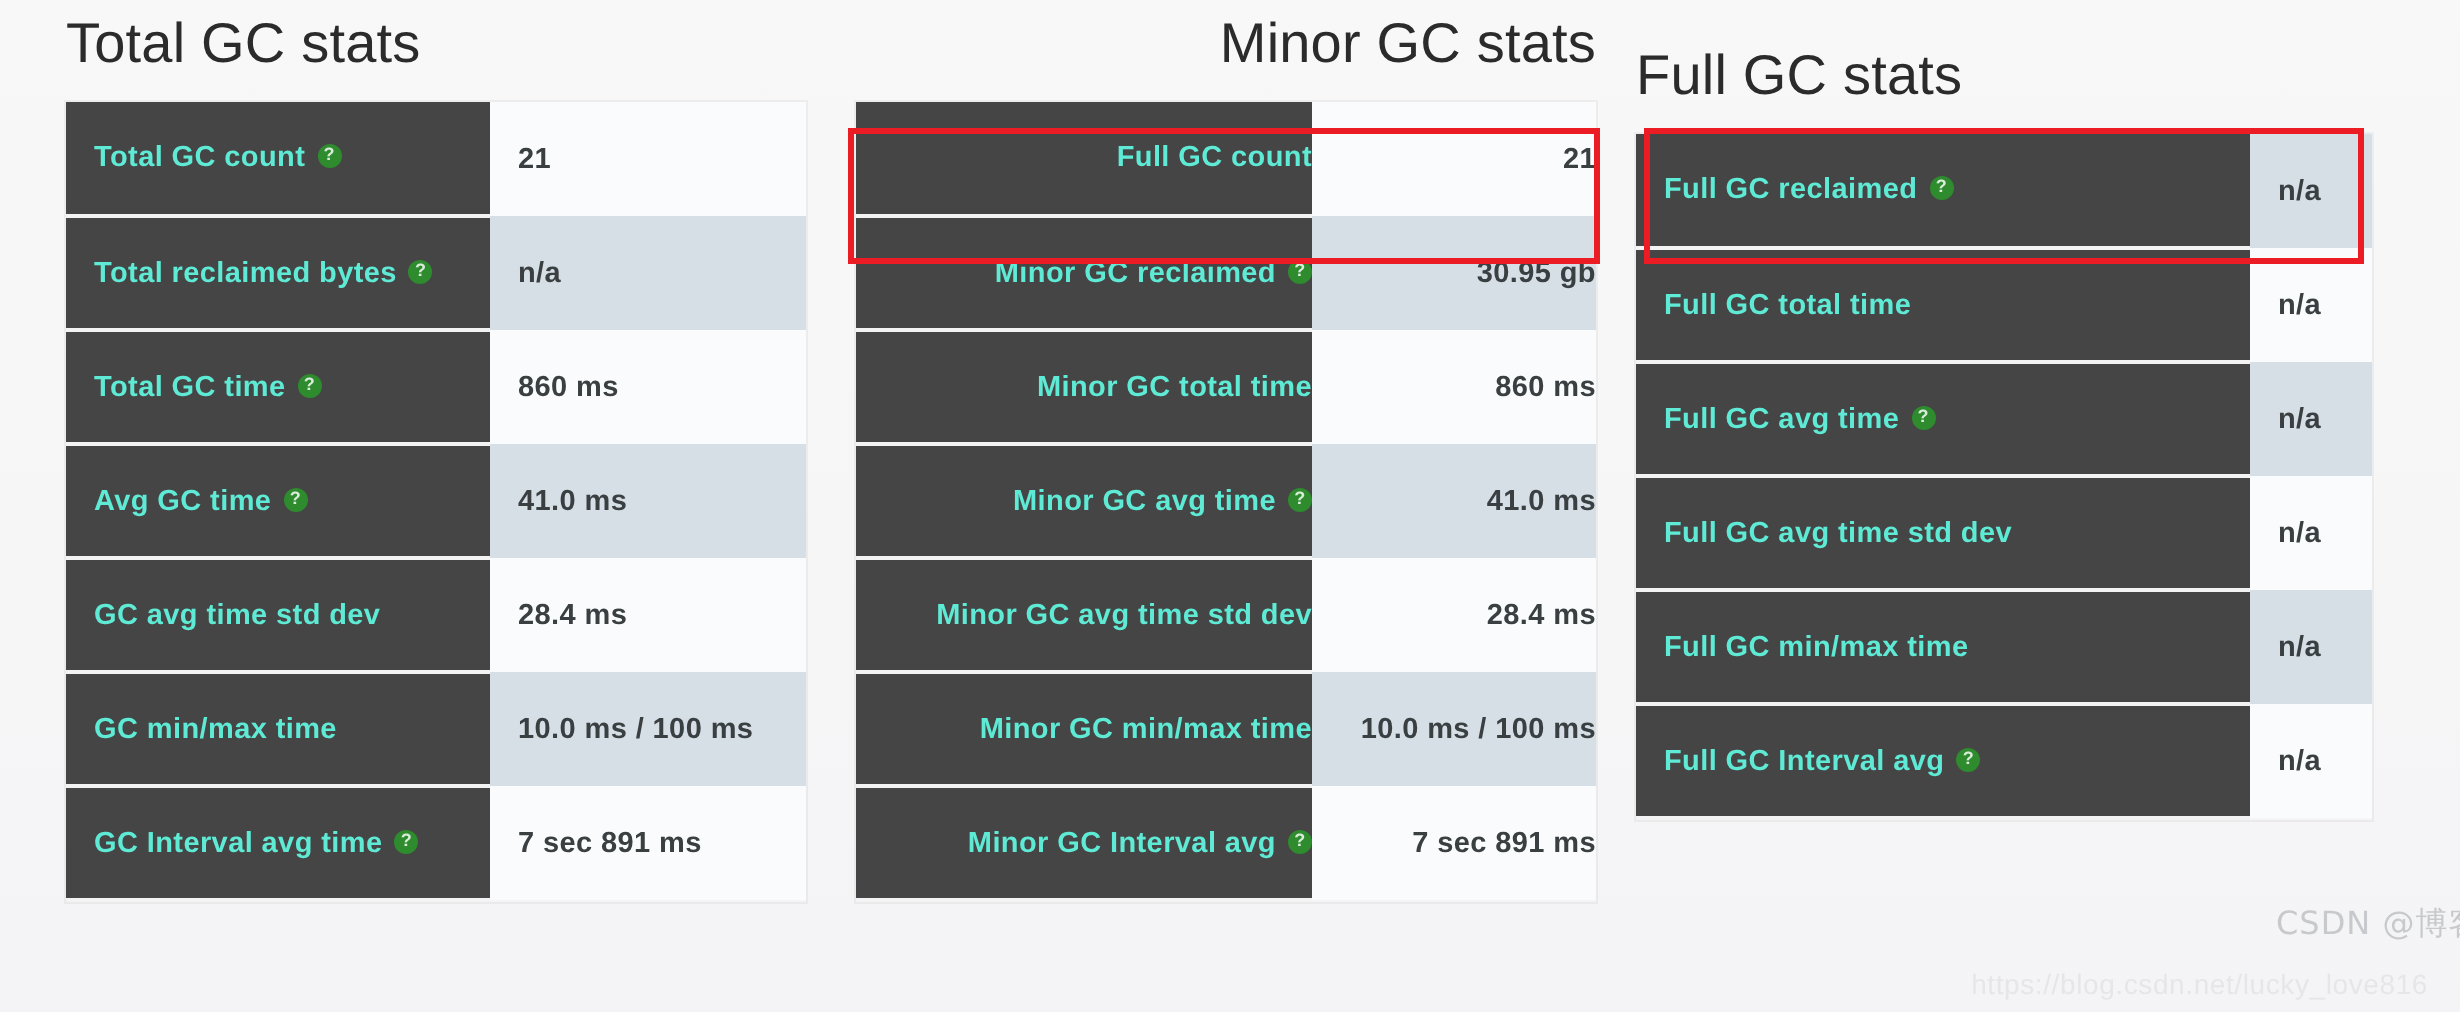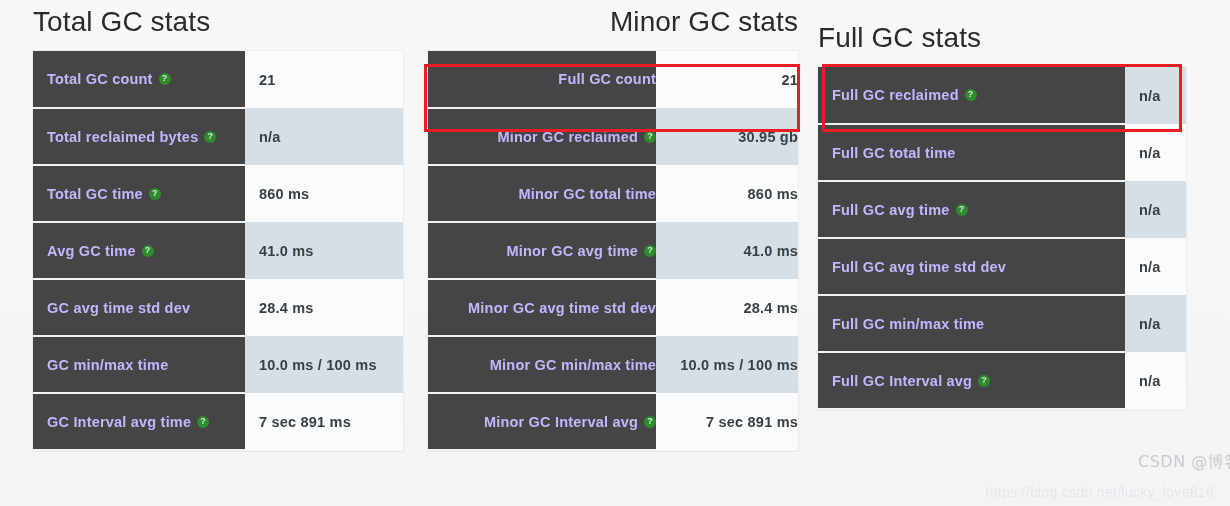--- a/index.html
+++ b/index.html
@@ -53,21 +53,21 @@
 
   .stats-table tr { height: 57px; }
 
   .stats-table td {
     vertical-align: middle;
     font-size: 14.5px;
   }
 
   td.label-cell {
     background: #454545;
-    color: #c4b5fd;
+    color: #5eead4;
     font-weight: bold;
     padding: 0 0 0 14px;
     border-bottom: 2px solid #f3f3f4;
     letter-spacing: 0.2px;
     white-space: nowrap;
     overflow: hidden;
   }
 
   td.value-cell {
     color: #3a3f42;

